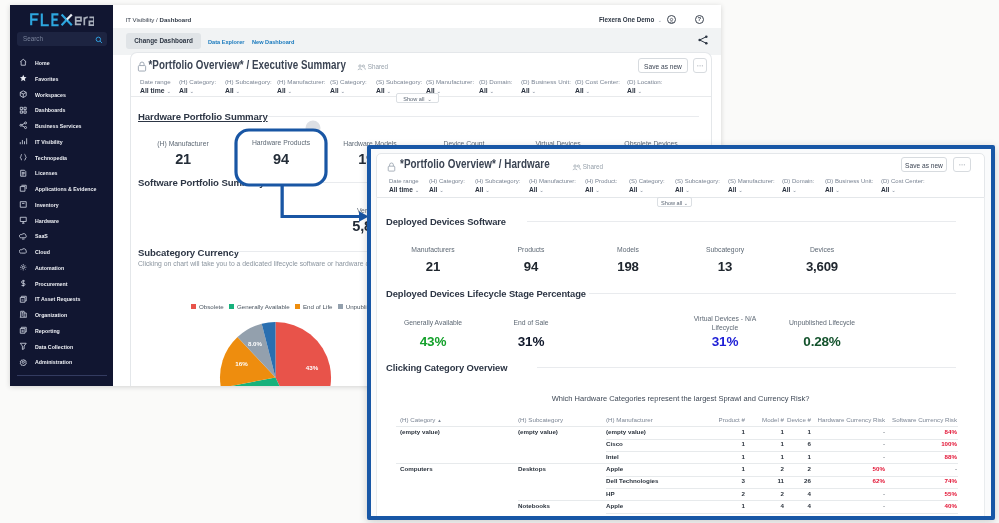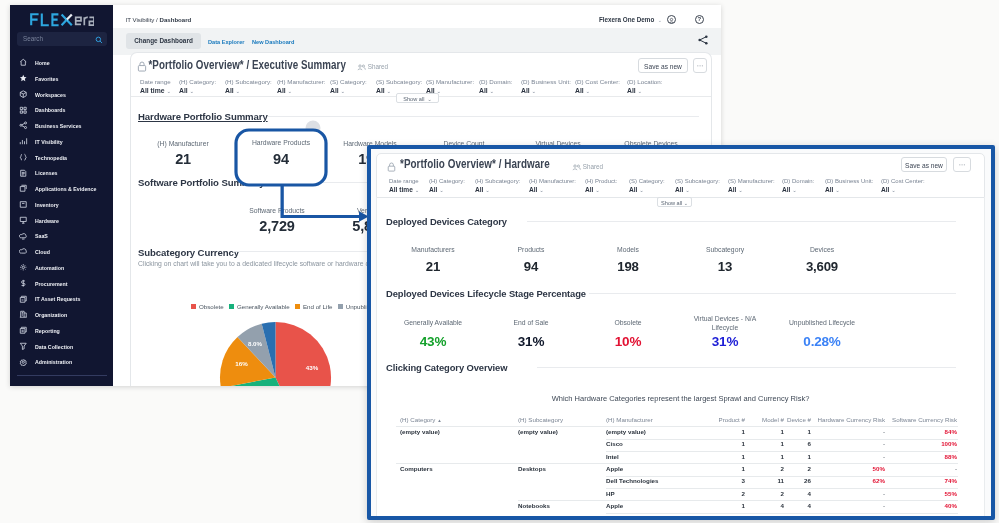--- a/index.html
+++ b/index.html
@@ -312,24 +312,20 @@
 <div class="m" style="left:380px;top:87px">
             <div class="ml">Virtual Devices</div>
             <div class="mv">531</div>
           </div>
 <div class="m" style="left:473px;top:87px">
             <div class="ml">Obsolete Devices</div>
             <div class="mv">372</div>
           </div>
       <div class="sect" style="left:7px;top:124px;">Software Portfolio Summary</div>
       <div class="sline" style="left:134px;top:129px;right:12px;"></div>
-<div class="m" style="left:99px;top:154px">
-            <div class="ml">Software Products</div>
-            <div class="mv">2,729</div>
-          </div>
 <div class="m" style="left:192px;top:154px">
             <div class="ml">Versions</div>
             <div class="mv">5,805</div>
           </div>
 <div class="m" style="left:286px;top:154px">
             <div class="ml">Installations</div>
             <div class="mv">28,537</div>
           </div>
 <div class="m" style="left:380px;top:154px">
             <div class="ml">Obsolete Software</div>
@@ -426,21 +422,21 @@
           <div class="fl">(D) Business Unit:</div>
           <div class="fv">All <span class="car">⌄</span></div>
         </div>
 <div class="fi ofl" style="left:504px">
           <div class="fl">(D) Cost Center:</div>
           <div class="fv">All <span class="car">⌄</span></div>
         </div>
   </div>
   <div class="showall" style="left:286px;top:48px;width:35px;height:10px;line-height:10px;z-index:6;">Show all <span style="font-size:5px">⌄</span></div>
   <div id="ocontent">
-    <div class="sect osect" style="left:9px;top:18px;">Deployed Devices Category</div>
+    <div class="sect osect" style="left:9px;top:18px;">Deployed Devices Software</div>
     <div class="sline" style="left:150px;top:23px;right:28px;"></div>
     <div class="om" style="left:8px;top:48px">
           <div class="ml">Manufacturers</div>
           <div class="mv">21</div>
         </div>
         <div class="om" style="left:106px;top:48px">
           <div class="ml">Products</div>
           <div class="mv">94</div>
         </div>
         <div class="om" style="left:203px;top:48px">
@@ -458,31 +454,27 @@
     <div class="sect osect" style="left:9px;top:90px;">Deployed Devices Lifecycle Stage Percentage</div>
     <div class="sline" style="left:212px;top:95px;right:28px;"></div>
     <div class="om" style="left:8px;top:117px">
           <div class="ml2">Generally Available</div>
           <div class="opv" style="color:#14a12b">43%</div>
         </div>
         <div class="om" style="left:106px;top:117px">
           <div class="ml2">End of Sale</div>
           <div class="opv" style="color:#0f172a">31%</div>
         </div>
-        <div class="om" style="left:203px;top:117px">
-          <div class="ml2">Obsolete</div>
-          <div class="opv" style="color:#e21233">10%</div>
-        </div>
         <div class="om" style="left:300px;top:117px">
           <div class="ml2">Virtual Devices - N/A<br>Lifecycle</div>
           <div class="opv" style="color:#1d1ed6">31%</div>
         </div>
         <div class="om" style="left:397px;top:117px">
           <div class="ml2">Unpublished Lifecycle</div>
-          <div class="opv" style="color:#3b82f6">0.28%</div>
+          <div class="opv" style="color:#14532d">0.28%</div>
         </div>
     <div class="sect osect" style="left:9px;top:164px;">Clicking Category Overview</div>
     <div class="sline" style="left:160px;top:169px;right:28px;"></div>
     <div style="position:absolute;left:0;top:196px;width:100%;text-align:center;font-size:7.5px;color:#3f4956;">Which Hardware Categories represent the largest Sprawl and Currency Risk?</div>
     <div class="thead" style="left:23px;top:218px;">(H) Category <span style="font-size:4.5px">▲</span></div>
     <div class="thead" style="left:141px;top:218px;">(H) Subcategory</div>
     <div class="thead" style="left:229px;top:218px;">(H) Manufacturer</div>
     <div class="thead thr" style="left:324px;top:218px;width:44px;">Product #</div>
     <div class="thead thr" style="left:372px;top:218px;width:35px;">Model #</div>
     <div class="thead thr" style="left:399px;top:218px;width:35px;">Device #</div>

